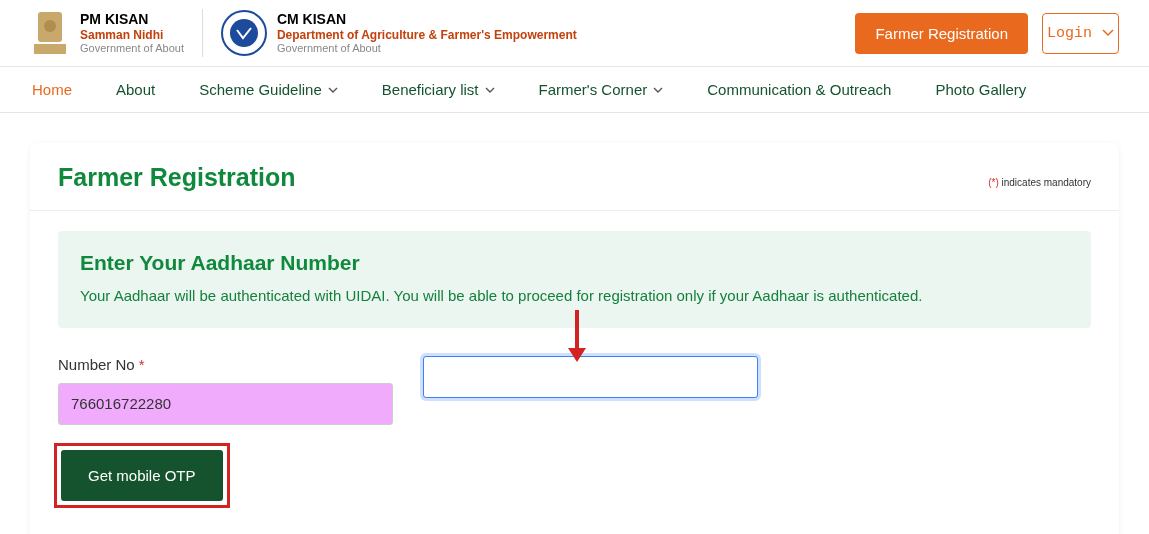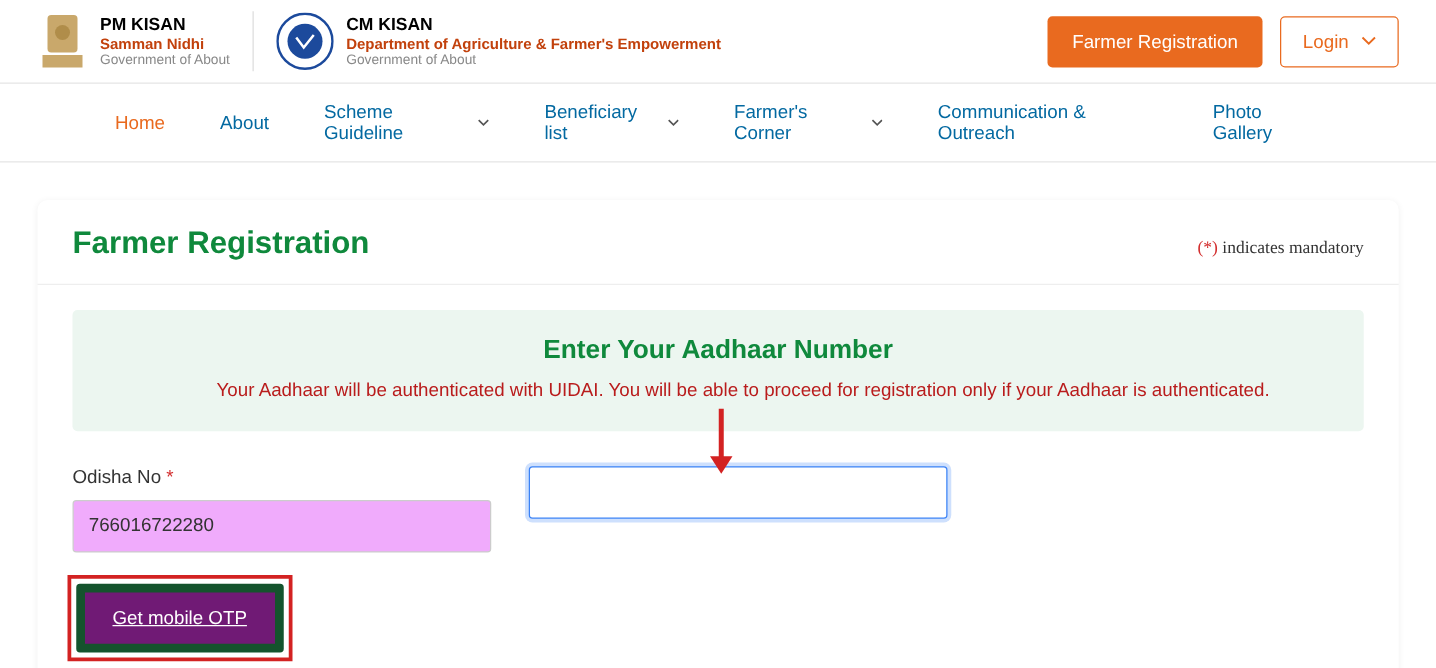--- a/index.html
+++ b/index.html
@@ -9,46 +9,46 @@
   .logo-block { display: flex; align-items: center; gap: 10px; }
   .emblem { width: 40px; height: 50px; }
   .logo-text { line-height: 1.2; }
   .logo-title { font-weight: bold; font-size: 14px; color: #000; }
   .logo-sub { font-size: 12px; color: #c2410c; font-weight: 600; }
   .logo-gov { font-size: 11px; color: #888; }
   .divider-v { width: 1px; height: 48px; background: #ddd; margin: 0 18px; }
   .cm-emblem { width: 46px; height: 46px; }
   .spacer { flex: 1; }
   .btn-orange { background: #e96a1f; color: #fff; border: none; padding: 12px 20px; font-size: 15px; border-radius: 4px; cursor: pointer; }
-  .btn-login { background: #fff; color: #e96a1f; border: 1px solid #e96a1f; padding: 11px 17px; font-size: 15px; border-radius: 4px; cursor: pointer; margin-left: 14px; display: flex; align-items: center; gap: 10px; }
+  .btn-login { background: #fff; color: #e96a1f; border: 1px solid #e96a1f; padding: 11px 4px; font-size: 15px; border-radius: 4px; cursor: pointer; margin-left: 14px; display: flex; align-items: center; gap: 10px; font-family: Liberation Mono, monospace; }
   
-  .nav { display: flex; gap: 44px; padding: 14px 92px; border-bottom: 1px solid #e5e5e5; font-size: 15px; }
-  .nav-item { color: #0369a1; cursor: pointer; display: flex; align-items: center; gap: 6px; }
+  .nav { display: flex; gap: 44px; padding: 14px 32px; border-bottom: 1px solid #e5e5e5; font-size: 15px; }
+  .nav-item { color: #14532d; cursor: pointer; display: flex; align-items: center; gap: 6px; }
   .nav-item.active { color: #e96a1f; }
   
   .content { padding: 30px 30px 40px; }
   .card { background: #fff; border-radius: 8px; box-shadow: 0 1px 6px rgba(0,0,0,0.06); padding: 0 0 40px; }
   .card-head { display: flex; justify-content: space-between; align-items: baseline; padding: 20px 28px 18px; border-bottom: 1px solid #eee; }
   .card-title { color: #0f893c; font-size: 25px; font-weight: 700; }
-  .mandatory-note { font-size: 14px; color: #333; font-family: Liberation Serif, serif; }
+  .mandatory-note { font-size: 10px; color: #333; }
   .mandatory-note .star { color: #d32f2f; }
   
-  .info-box { margin: 20px 28px 0; background: #ecf6f0; border-radius: 4px; padding: 20px 22px; text-align: center; }
+  .info-box { margin: 20px 28px 0; background: #ecf6f0; border-radius: 4px; padding: 20px 22px; }
   .info-title { color: #0f893c; font-size: 21px; font-weight: 600; margin-bottom: 10px; }
-  .info-text { color: #b91c1c; font-size: 15px; line-height: 1.5; margin-left: 40px; }
+  .info-text { color: #15803d; font-size: 15px; line-height: 1.5; }
   
   .form-row { display: flex; gap: 30px; margin: 28px 28px 0; position: relative; }
   .field { display: flex; flex-direction: column; gap: 10px; width: 335px; }
   .field-label { font-size: 15px; color: #333; }
   .field-label .req { color: #d32f2f; }
   .input { height: 42px; padding: 0 12px; font-size: 15px; border: 1px solid #ccc; border-radius: 3px; background: #f0abfc; color: #333; }
   .input.focused { background: #fff; border: 1px solid #3b82f6; box-shadow: 0 0 0 3px rgba(59,130,246,0.25); }
   
   .btn-green-wrap { margin: 18px 24px 0; border: 3px solid #d32222; padding: 4px; display: inline-block; }
-  .btn-green { background: #701a75; color: #fff; border: 7px solid #14532d; padding: 12px 22px; font-size: 15px; border-radius: 3px; cursor: pointer; text-decoration: underline; }
+  .btn-green { background: #14532d; color: #fff; border: 5px solid #14532d; padding: 12px 22px; font-size: 15px; border-radius: 3px; cursor: pointer; }
   
   .arrow { position: absolute; left: 507px; top: -48px; }
   
   .chev { display: inline-block; }
 </style>
 </head>
 <body>
 
 <div class="header">
   <div class="logo-block">
@@ -125,21 +125,21 @@
       <div class="info-text">Your Aadhaar will be authenticated with UIDAI. You will be able to proceed for registration only if your Aadhaar is authenticated.</div>
     </div>
 
     <div class="form-row">
       <svg class="arrow" width="24" height="56" viewBox="0 0 24 56">
         <line x1="12" y1="2" x2="12" y2="44" stroke="#d32222" stroke-width="4"></line>
         <path d="M3 40 L12 54 L21 40" fill="#d32222"></path>
       </svg>
       <div class="field">
         <label class="field-label">
-          <span>Odisha No </span><span class="req">*</span>
+          <span>Number No </span><span class="req">*</span>
         </label>
         <input class="input" type="text" value="766016722280" style="">
       </div>
       <div class="field">
         <input class="input focused" type="text" value="" style="">
       </div>
     </div>
 
     <div class="btn-green-wrap">
       <button class="btn-green">Get mobile OTP</button>

